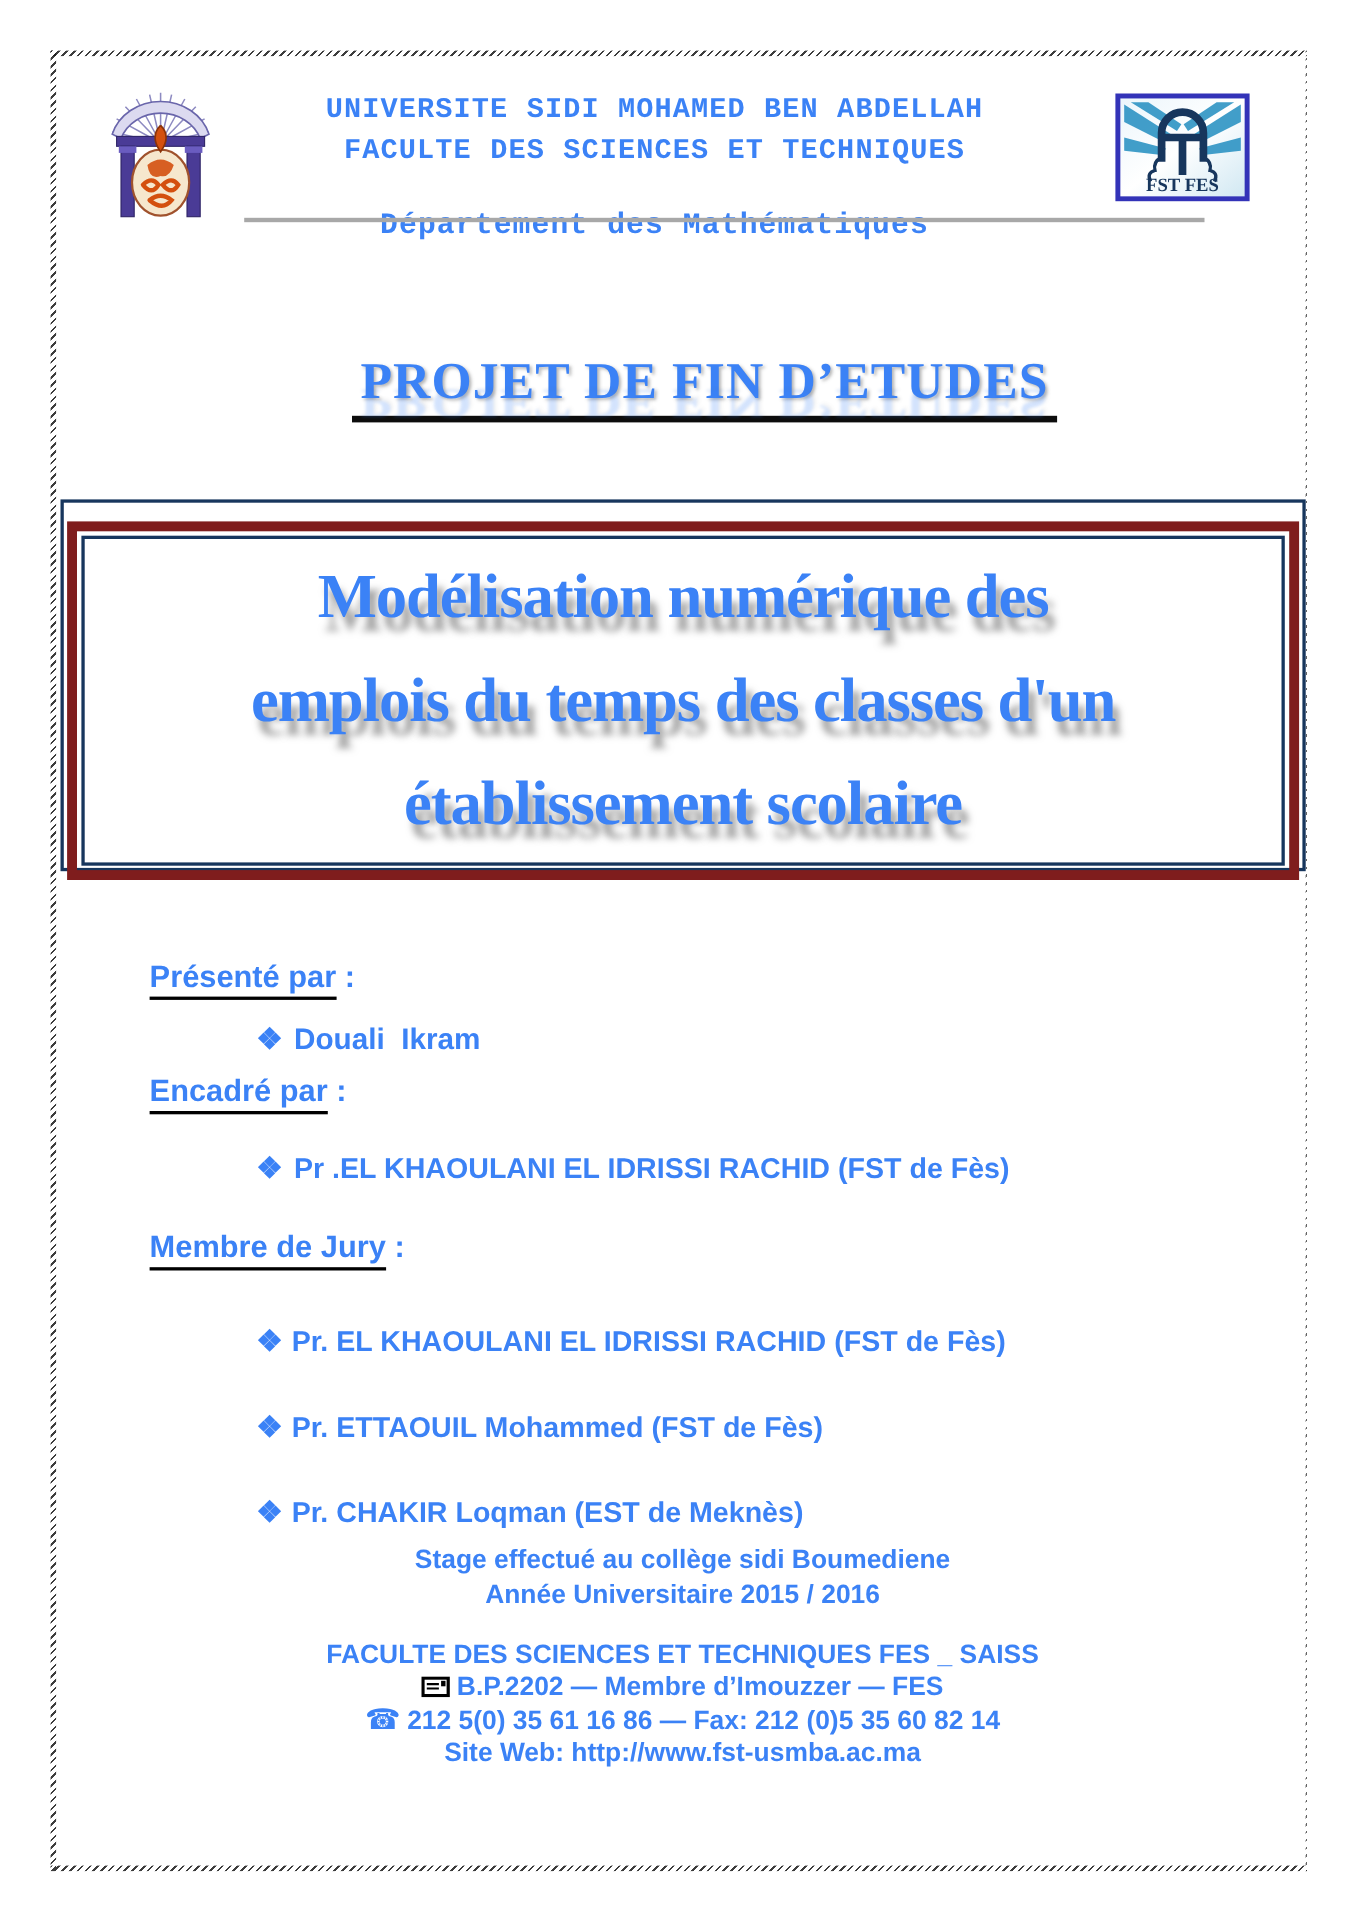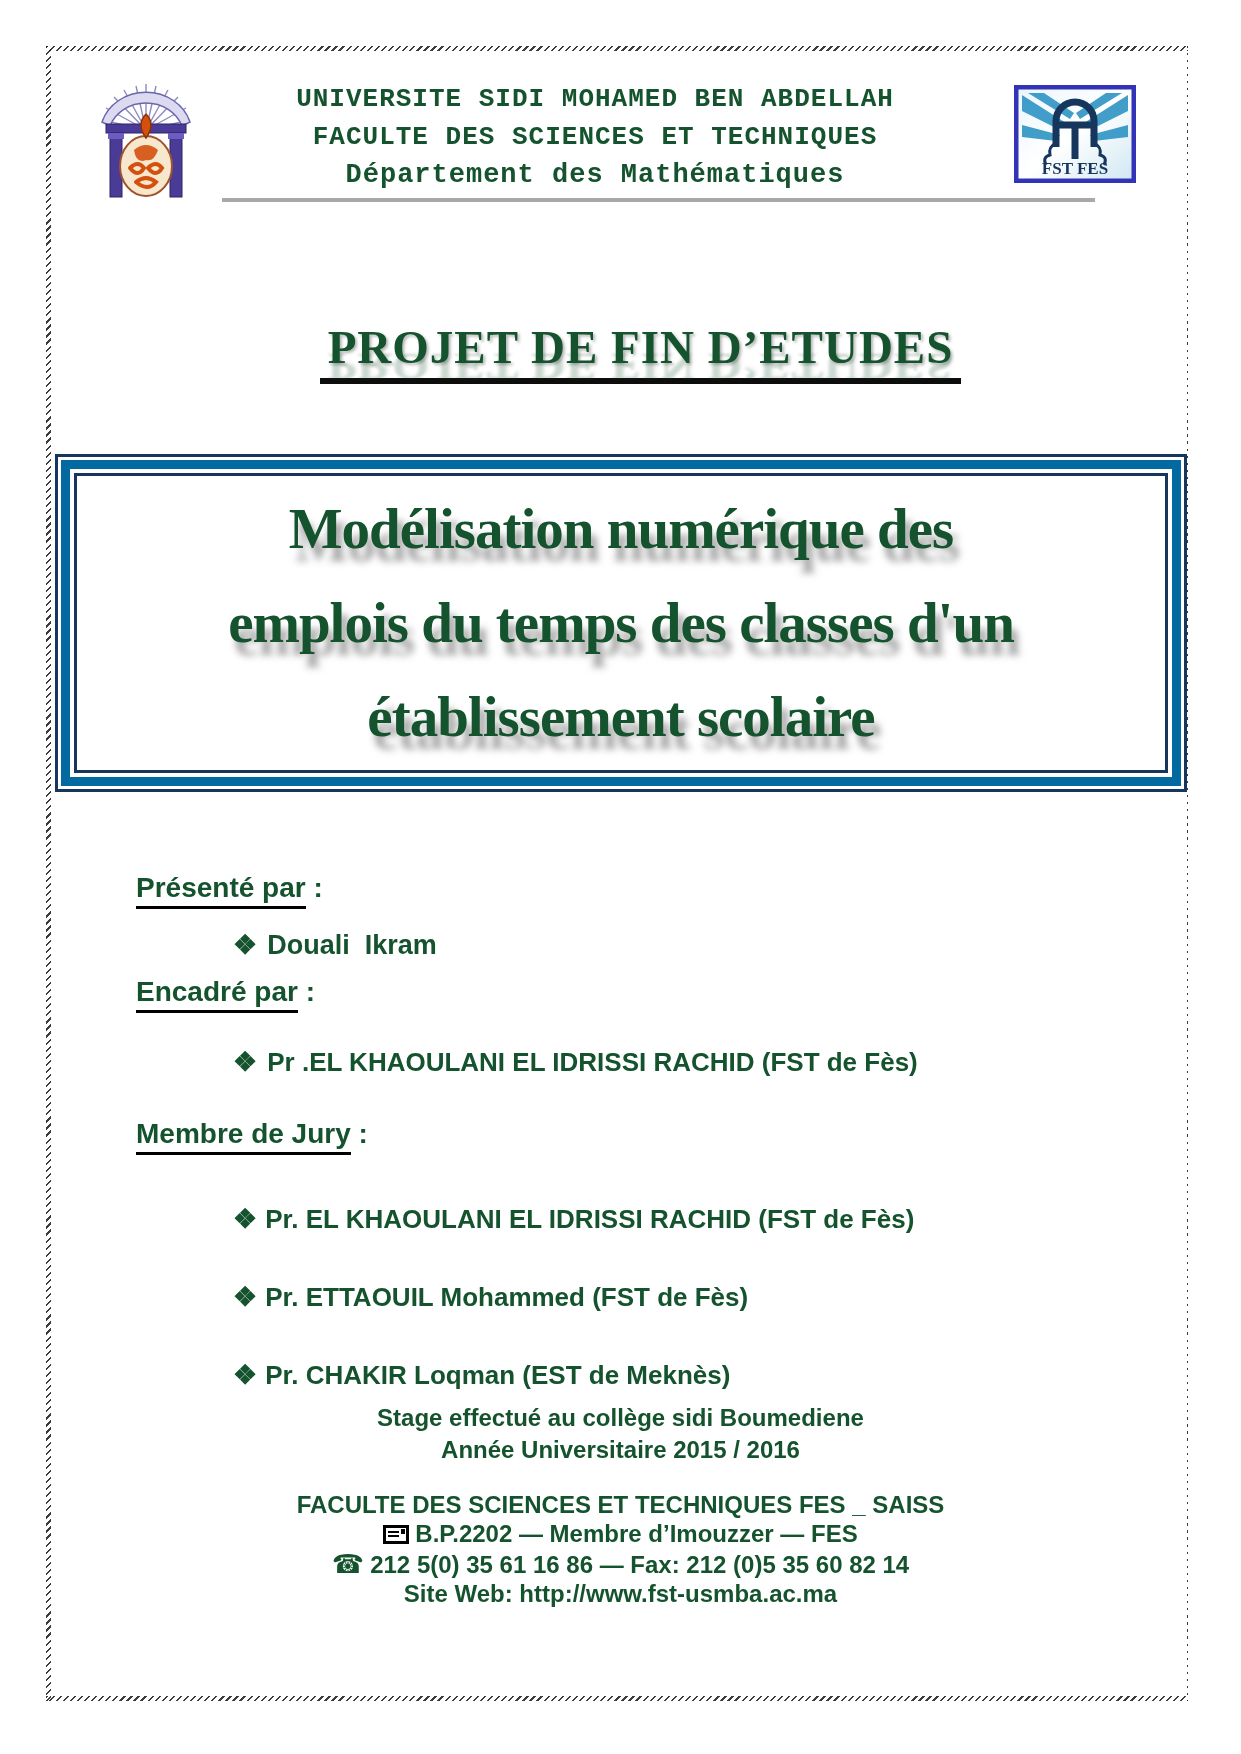--- a/index.html
+++ b/index.html
@@ -1,17 +1,17 @@
 <!DOCTYPE html>
 <html><head>
 <meta charset="utf-8">
 <style>
   html,body{margin:0;padding:0;background:#fff;}
   .page{position:relative;width:1188px;height:1754px;background:#ffffff;overflow:hidden;
-        font-family:"Liberation Sans",sans-serif;color:#14532d;}
+        font-family:"Liberation Sans",sans-serif;color:#3b82f6;}
   
   .hb{position:absolute;opacity:.85;}
   .hb-h{height:5px;background:repeating-linear-gradient(135deg,#1a1a1a 0 1.6px,transparent 1.6px 5px);}
   .hb-v{width:5px;background:repeating-linear-gradient(135deg,#1a1a1a 0 1.6px,transparent 1.6px 5px);}
   
   .head-text{position:absolute;left:225px;top:80px;width:740px;text-align:center;
              font-family:"Liberation Mono","DejaVu Sans Mono",monospace;font-weight:700;
              font-size:26px;line-height:38px;letter-spacing:1px;}
   .logo{position:absolute;}
   .sep-line{position:absolute;left:222px;top:198px;width:873px;height:4px;background:#a8a8a8;}
@@ -21,21 +21,21 @@
   
   .pfe-wrap{position:absolute;left:0;top:320px;width:1241px;display:flex;flex-direction:column;align-items:center;padding-left:20px;}
   .pfe{display:inline-block;font-family:"Liberation Serif","DejaVu Serif",serif;font-weight:700;
        font-size:47px;letter-spacing:1px;border-bottom:6px solid #0d0d0d;padding:0 8px 4px;
        text-shadow:2px 2px 3px rgba(90,90,90,.45);}
   .pfe-reflect{border-bottom:none;transform:scaleY(-0.8);transform-origin:top;opacity:.22;
        filter:blur(1.6px);height:40px;overflow:hidden;margin-top:4px;padding-top:0;}
   
   .tbox{position:absolute;left:55px;top:454px;width:1132px;height:338px;box-sizing:border-box;
         border:3px solid #17365d;padding:3px;background:#fff;}
-  .tbox-mid{width:100%;height:100%;box-sizing:border-box;border:9px solid #0369a1;padding:4px;}
+  .tbox-mid{width:100%;height:100%;box-sizing:border-box;border:9px solid #7f1d1d;padding:4px;margin-top:14px;}
   .tbox-in{width:100%;height:100%;box-sizing:border-box;border:3px solid #17365d;
            display:flex;flex-direction:column;justify-content:center;align-items:center;}
   .title-line{font-family:"Liberation Serif","DejaVu Serif",serif;font-weight:700;font-size:57px;
               line-height:94px;letter-spacing:-1px;white-space:nowrap;
               text-shadow:6px 13px 7px rgba(115,115,115,.65);}
   
   .sec-label{position:absolute;font-size:28px;font-weight:700;}
   .sec-label .ul{border-bottom:3px solid #000;padding-bottom:3px;}
   .bullet-item{position:absolute;font-size:26px;font-weight:700;white-space:pre-wrap;}
   .bullet-item .dia{font-size:27px;margin-right:10px;}
@@ -74,21 +74,21 @@
       <ellipse cx="52" cy="82" rx="26" ry="30" fill="#f6e7cd" stroke="#a0522d" stroke-width="2"></ellipse>
       <path d="M52 30 q10 10 0 24 q-10 -14 0 -24" fill="#d4500f" stroke="#8a3208" stroke-width="1.5"></path>
       <path d="M40 66 q12 -10 24 0 q-4 12 -12 10 q-10 4 -12 -10" fill="#d4500f" opacity="0.9"></path>
       <path d="M36 84 q8 -8 14 0 q-6 10 -14 0 M54 84 q8 -8 14 0 q-6 10 -14 0 M42 98 q10 -8 20 0 q-8 10 -20 0" fill="none" stroke="#d4500f" stroke-width="4" stroke-linecap="round"></path>
     </svg>
   </div>
 
   <div class="head-text">
     <div>UNIVERSITE SIDI MOHAMED BEN ABDELLAH</div>
     <div>FACULTE DES SCIENCES ET TECHNIQUES</div>
-    <div style="font-size:27px;">Département des Mathématiques</div>
+    <div style="font-size:27px;margin-top:31px;">Département des Mathématiques</div>
   </div>
 
   <div class="logo" style="left:1014px;top:85px;width:122px;height:98px;">
     <svg width="122" height="98" viewBox="0 0 122 98">
       <defs>
         <linearGradient id="fstbg" x1="0" y1="0" x2="1" y2="1">
           <stop offset="0" stop-color="#eaf5fb"></stop>
             <stop offset="0.5" stop-color="#ffffff"></stop>
             <stop offset="1" stop-color="#cfe7f2"></stop>
         </linearGradient>

